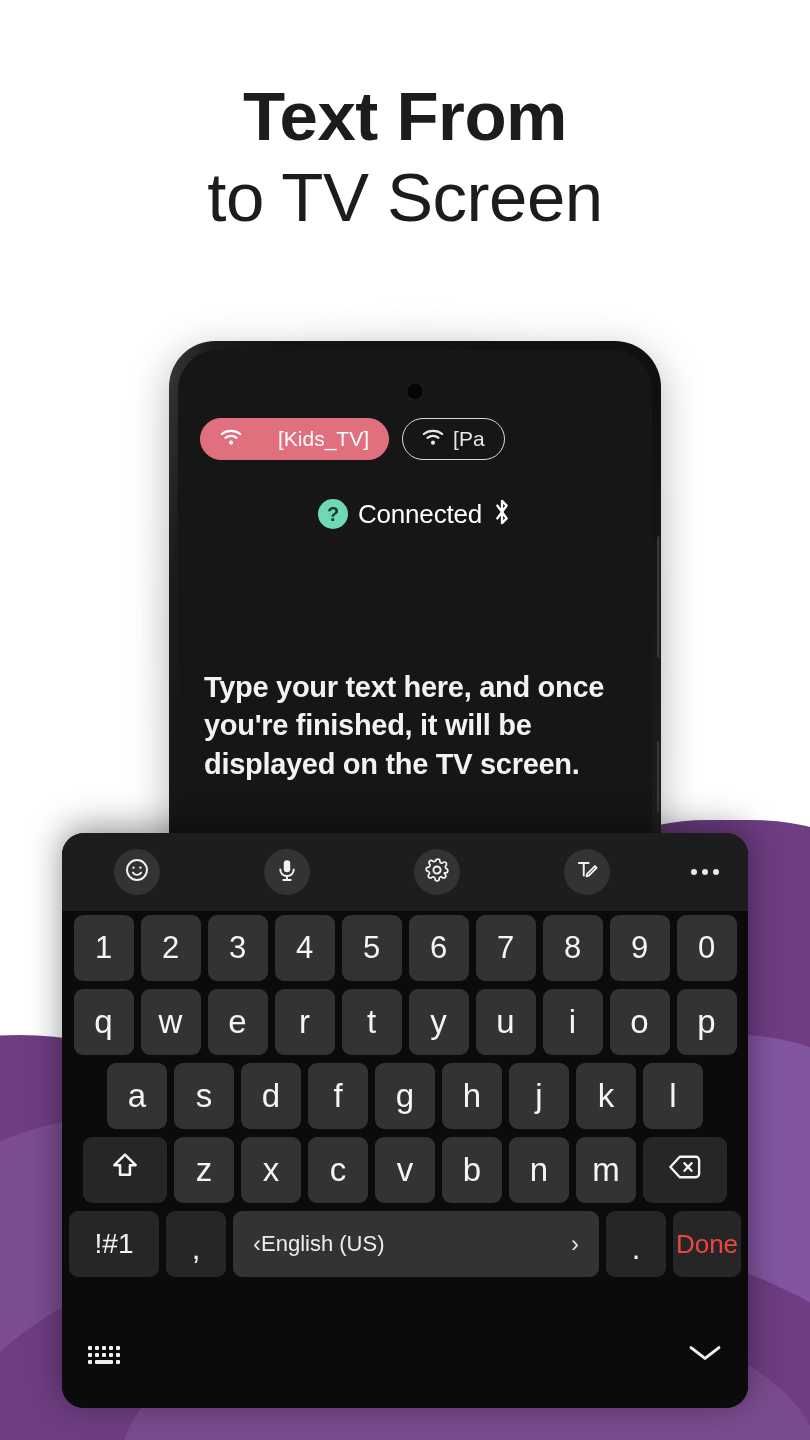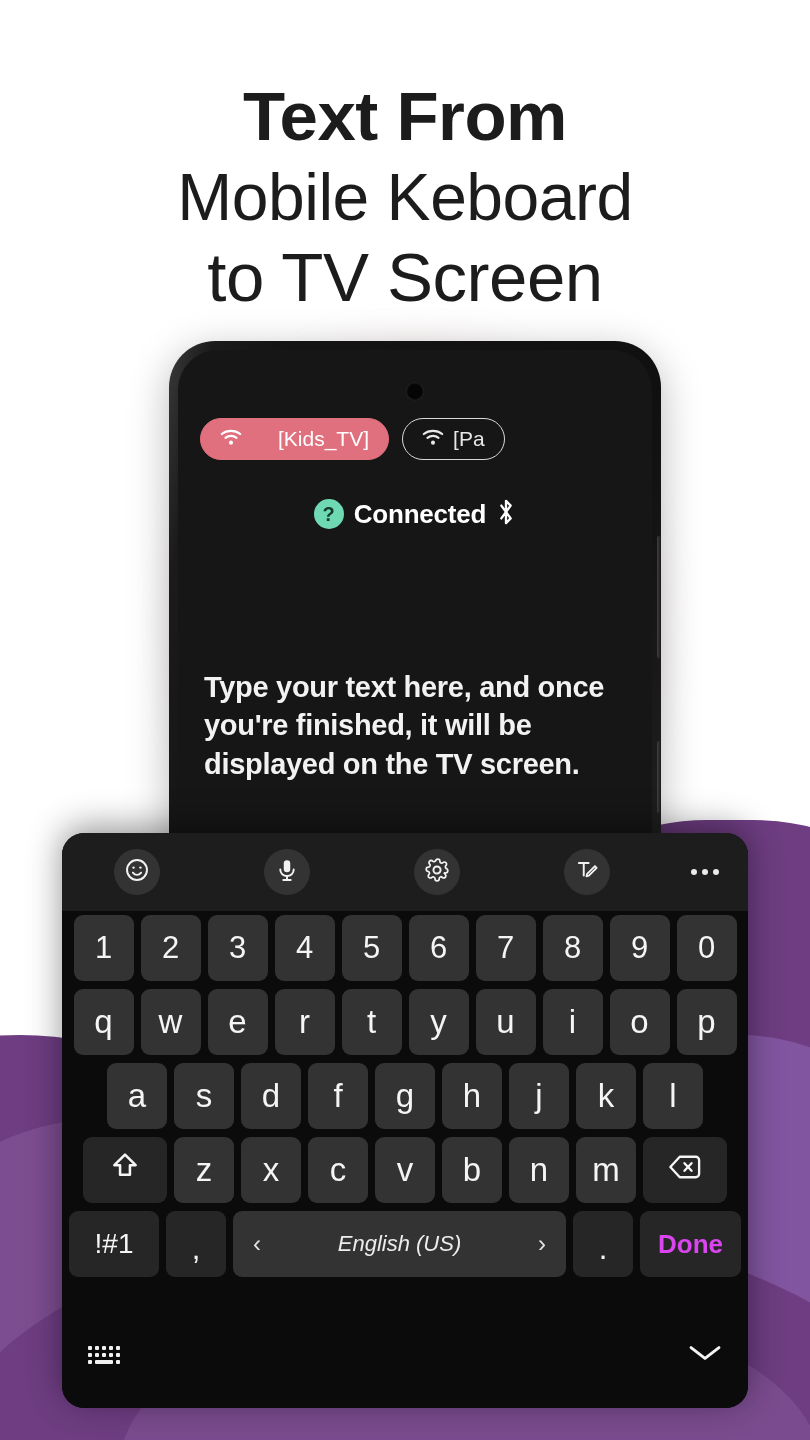--- a/index.html
+++ b/index.html
@@ -148,21 +148,21 @@
     position: absolute;
     top: 148px; left: 0; right: 0;
     display: flex; align-items: center; justify-content: center; gap: 10px;
   }
   .status-badge {
     width: 30px; height: 30px; border-radius: 50%;
     background: #6fd9b4;
     display: flex; align-items: center; justify-content: center;
     color: #16392f; font-size: 20px; font-weight: 700;
   }
-  .status-text { color: #ffffff; font-size: 26px; font-weight: 700; letter-spacing: -0.2px; }
+  .status-text { color: #ffffff; font-size: 26px; font-weight: 400; letter-spacing: -0.2px; }
 
   
   .placeholder {
     position: absolute;
     left: 26px; right: 26px; top: 318px;
     text-align: left;
     color: #f2f2f2;
     font-size: 29px;
     font-weight: 700;
     line-height: 1.32;
@@ -213,23 +213,23 @@
   .key.wide { width: 84px; background: #262626; }
   .row-bottom .key { height: 66px; }
   .key.sym { width: 90px; font-size: 28px; background: #262626; }
   .key.comma { width: 60px; background: #262626; align-items: flex-end; padding-bottom: 10px; font-size: 31px; }
   .key.period { width: 60px; background: #262626; align-items: flex-end; padding-bottom: 10px; font-size: 31px; }
   .key.space {
     flex: 1; background: #333333;
     display: flex; align-items: center; justify-content: space-between;
     padding: 0 20px; font-size: 22px; color: #ededed;
   }
-  .key.done { width: 101px; background: #262626; color: #d946ef; font-size: 26px; font-weight: 700; }
+  .key.done { width: 68px; background: #262626; color: #ef4444; font-size: 26px; font-weight: 400; }
   .space-arrow { color: #e4e4e4; font-size: 24px; line-height: 1; }
-  .space-label { flex: 1; text-align: center; font-style: italic; }
+  .space-label { flex: 1; text-align: left; }
 
   .kb-bottom {
     position: absolute; left: 0; right: 0; bottom: 0; height: 90px;
     display: flex; align-items: center; justify-content: space-between;
     padding: 0 26px 16px 26px;
     background: #0b0b0b;
   }
   .kbd-dots { display: grid; grid-template-columns: repeat(5, 4px); grid-auto-rows: 4px; gap: 3px; width: 38px; }
   .kbd-dots i { width: 4px; height: 4px; background: #f0f0f0; display: block; border-radius: 1px; }
   .kbd-dots i.bar { grid-column: 2 / span 3; width: auto; }
@@ -244,21 +244,20 @@
     <div class="blob-right"></div>
     <div class="blob-right2"></div>
     <div class="blob-left"></div>
     <div class="blob-left2"></div>
     <div class="blob-bottom"></div>
     <div class="blob-bottom-lite"></div>
   </div>
 
   <div class="headline">
     <span class="hl-1">Text From</span>
-    <span class="hl-2">Mobile Keboard</span>
     <span class="hl-3">to TV Screen</span>
   </div>
 
   <div class="phone-glow"></div>
 
   <div class="phone">
     <div class="side-btn vol"></div>
     <div class="side-btn pwr"></div>
 
     <div class="phone-screen">

